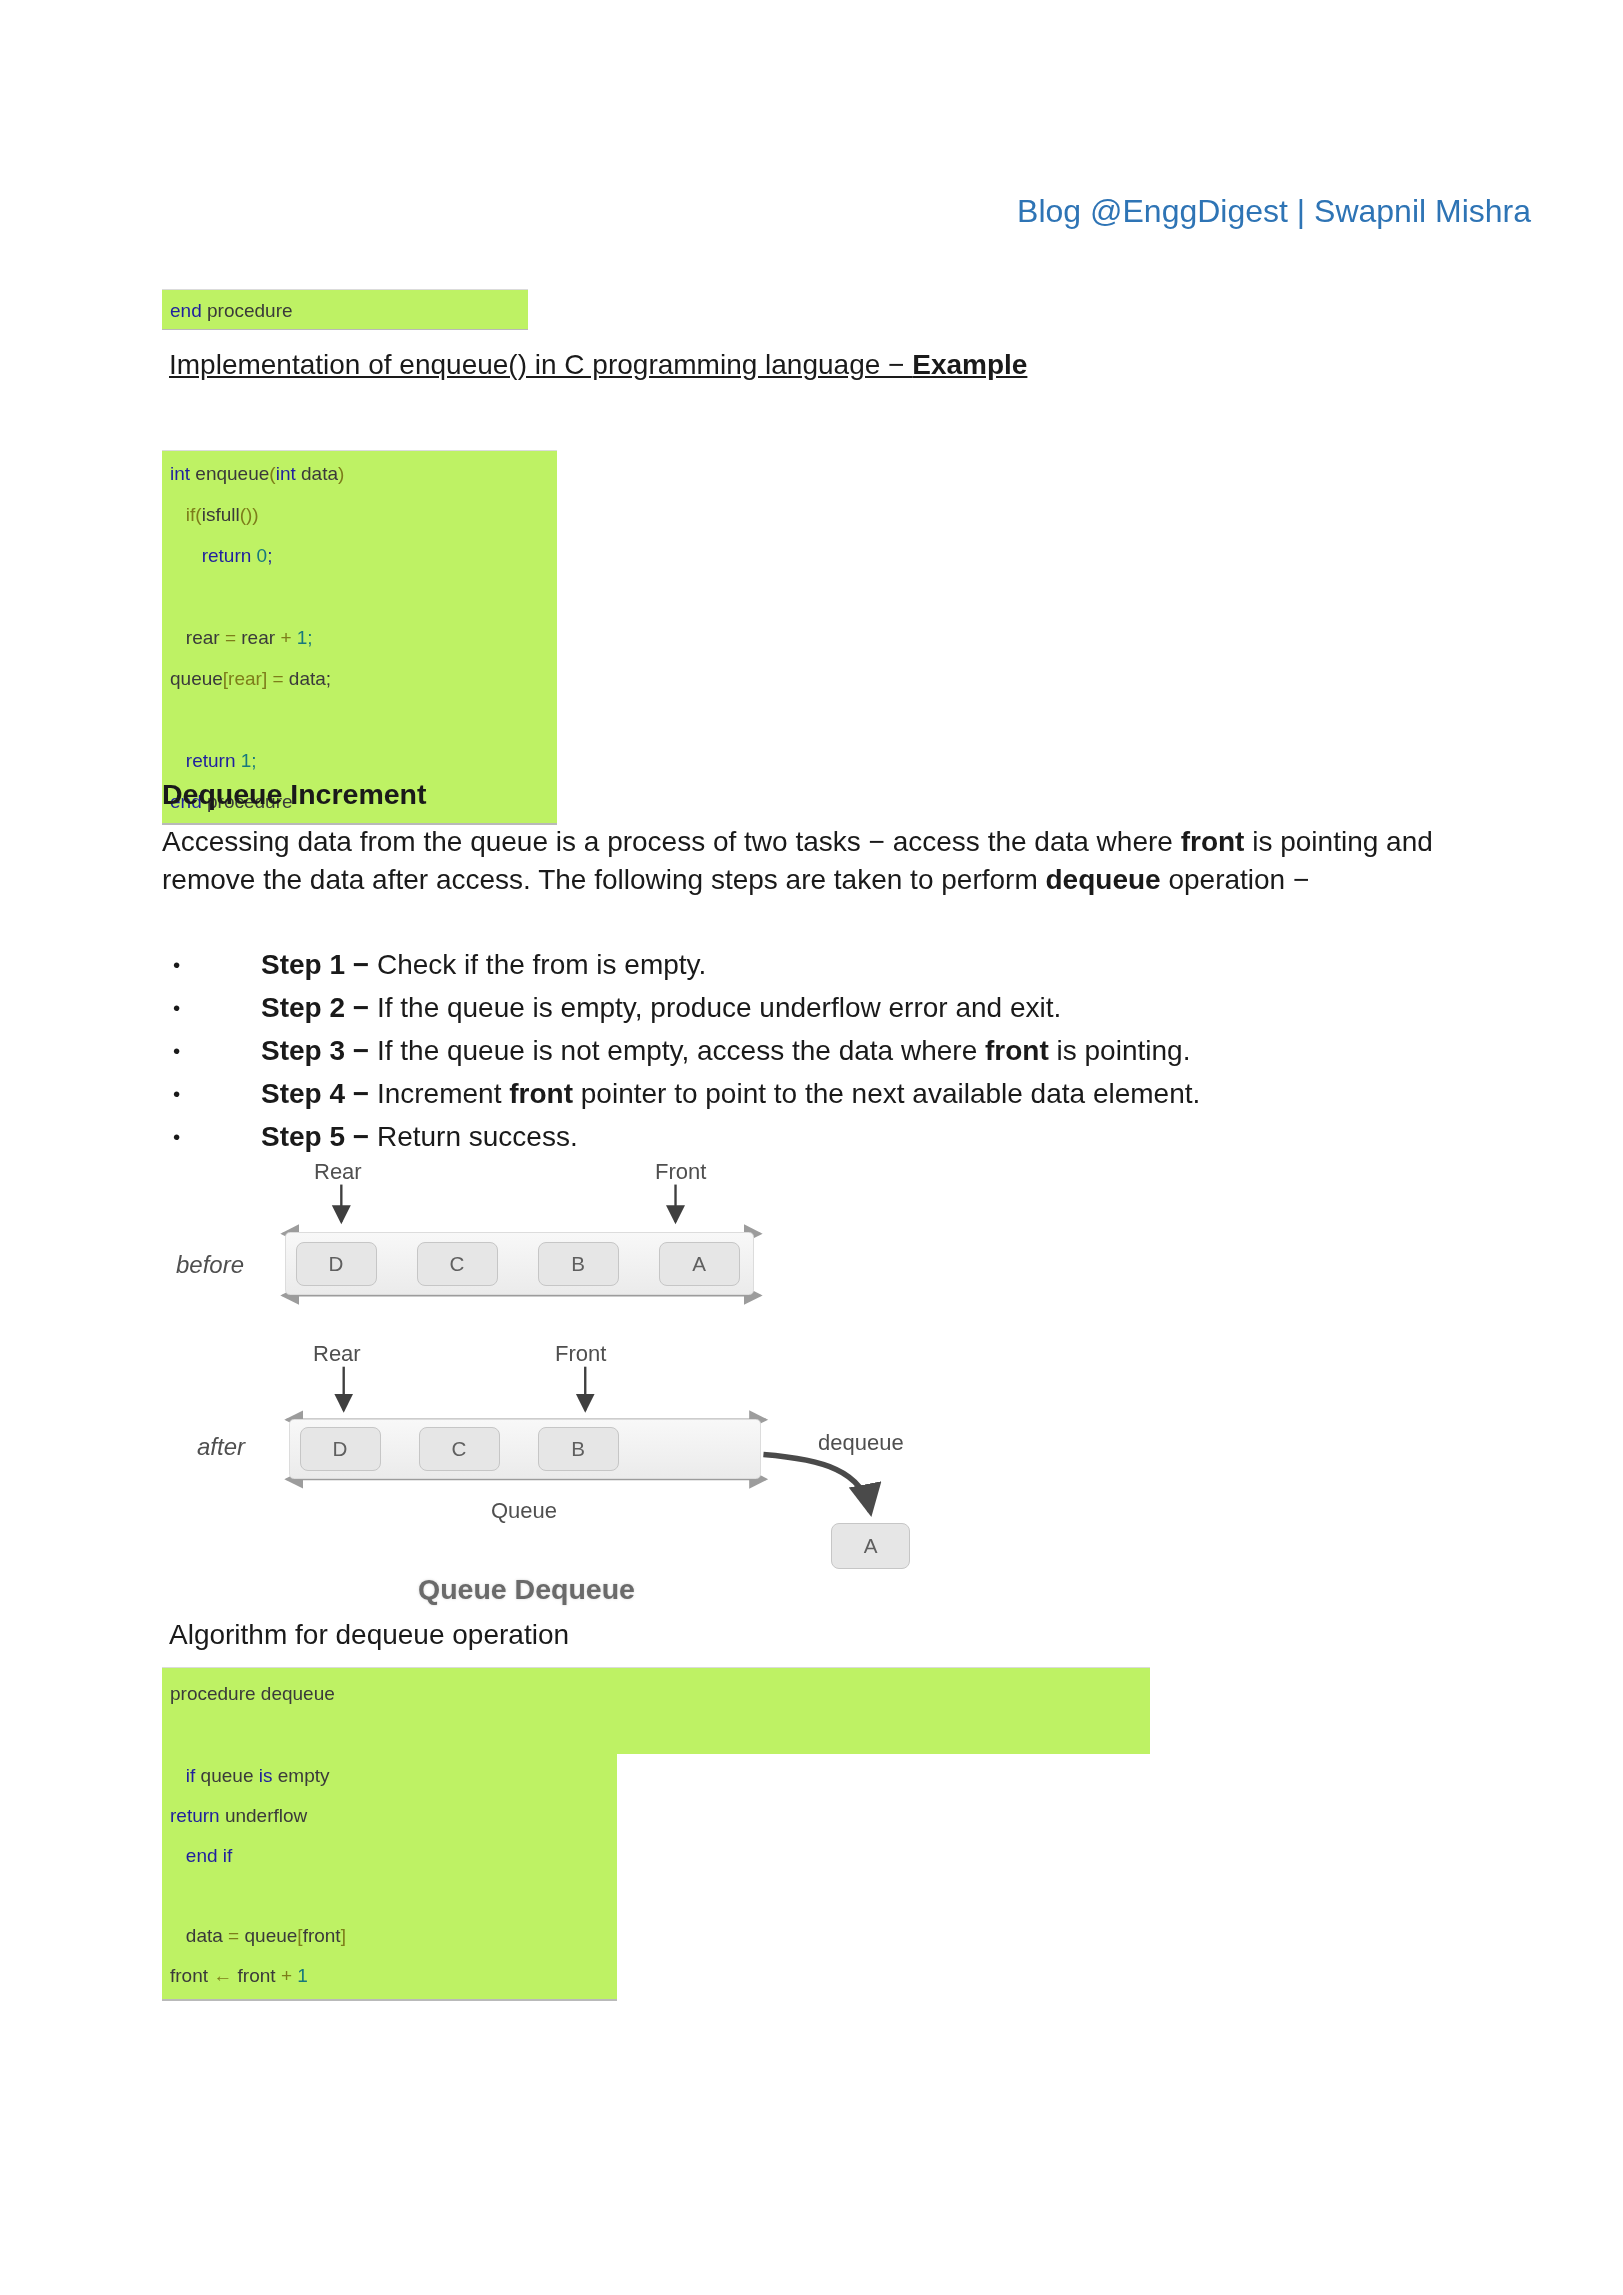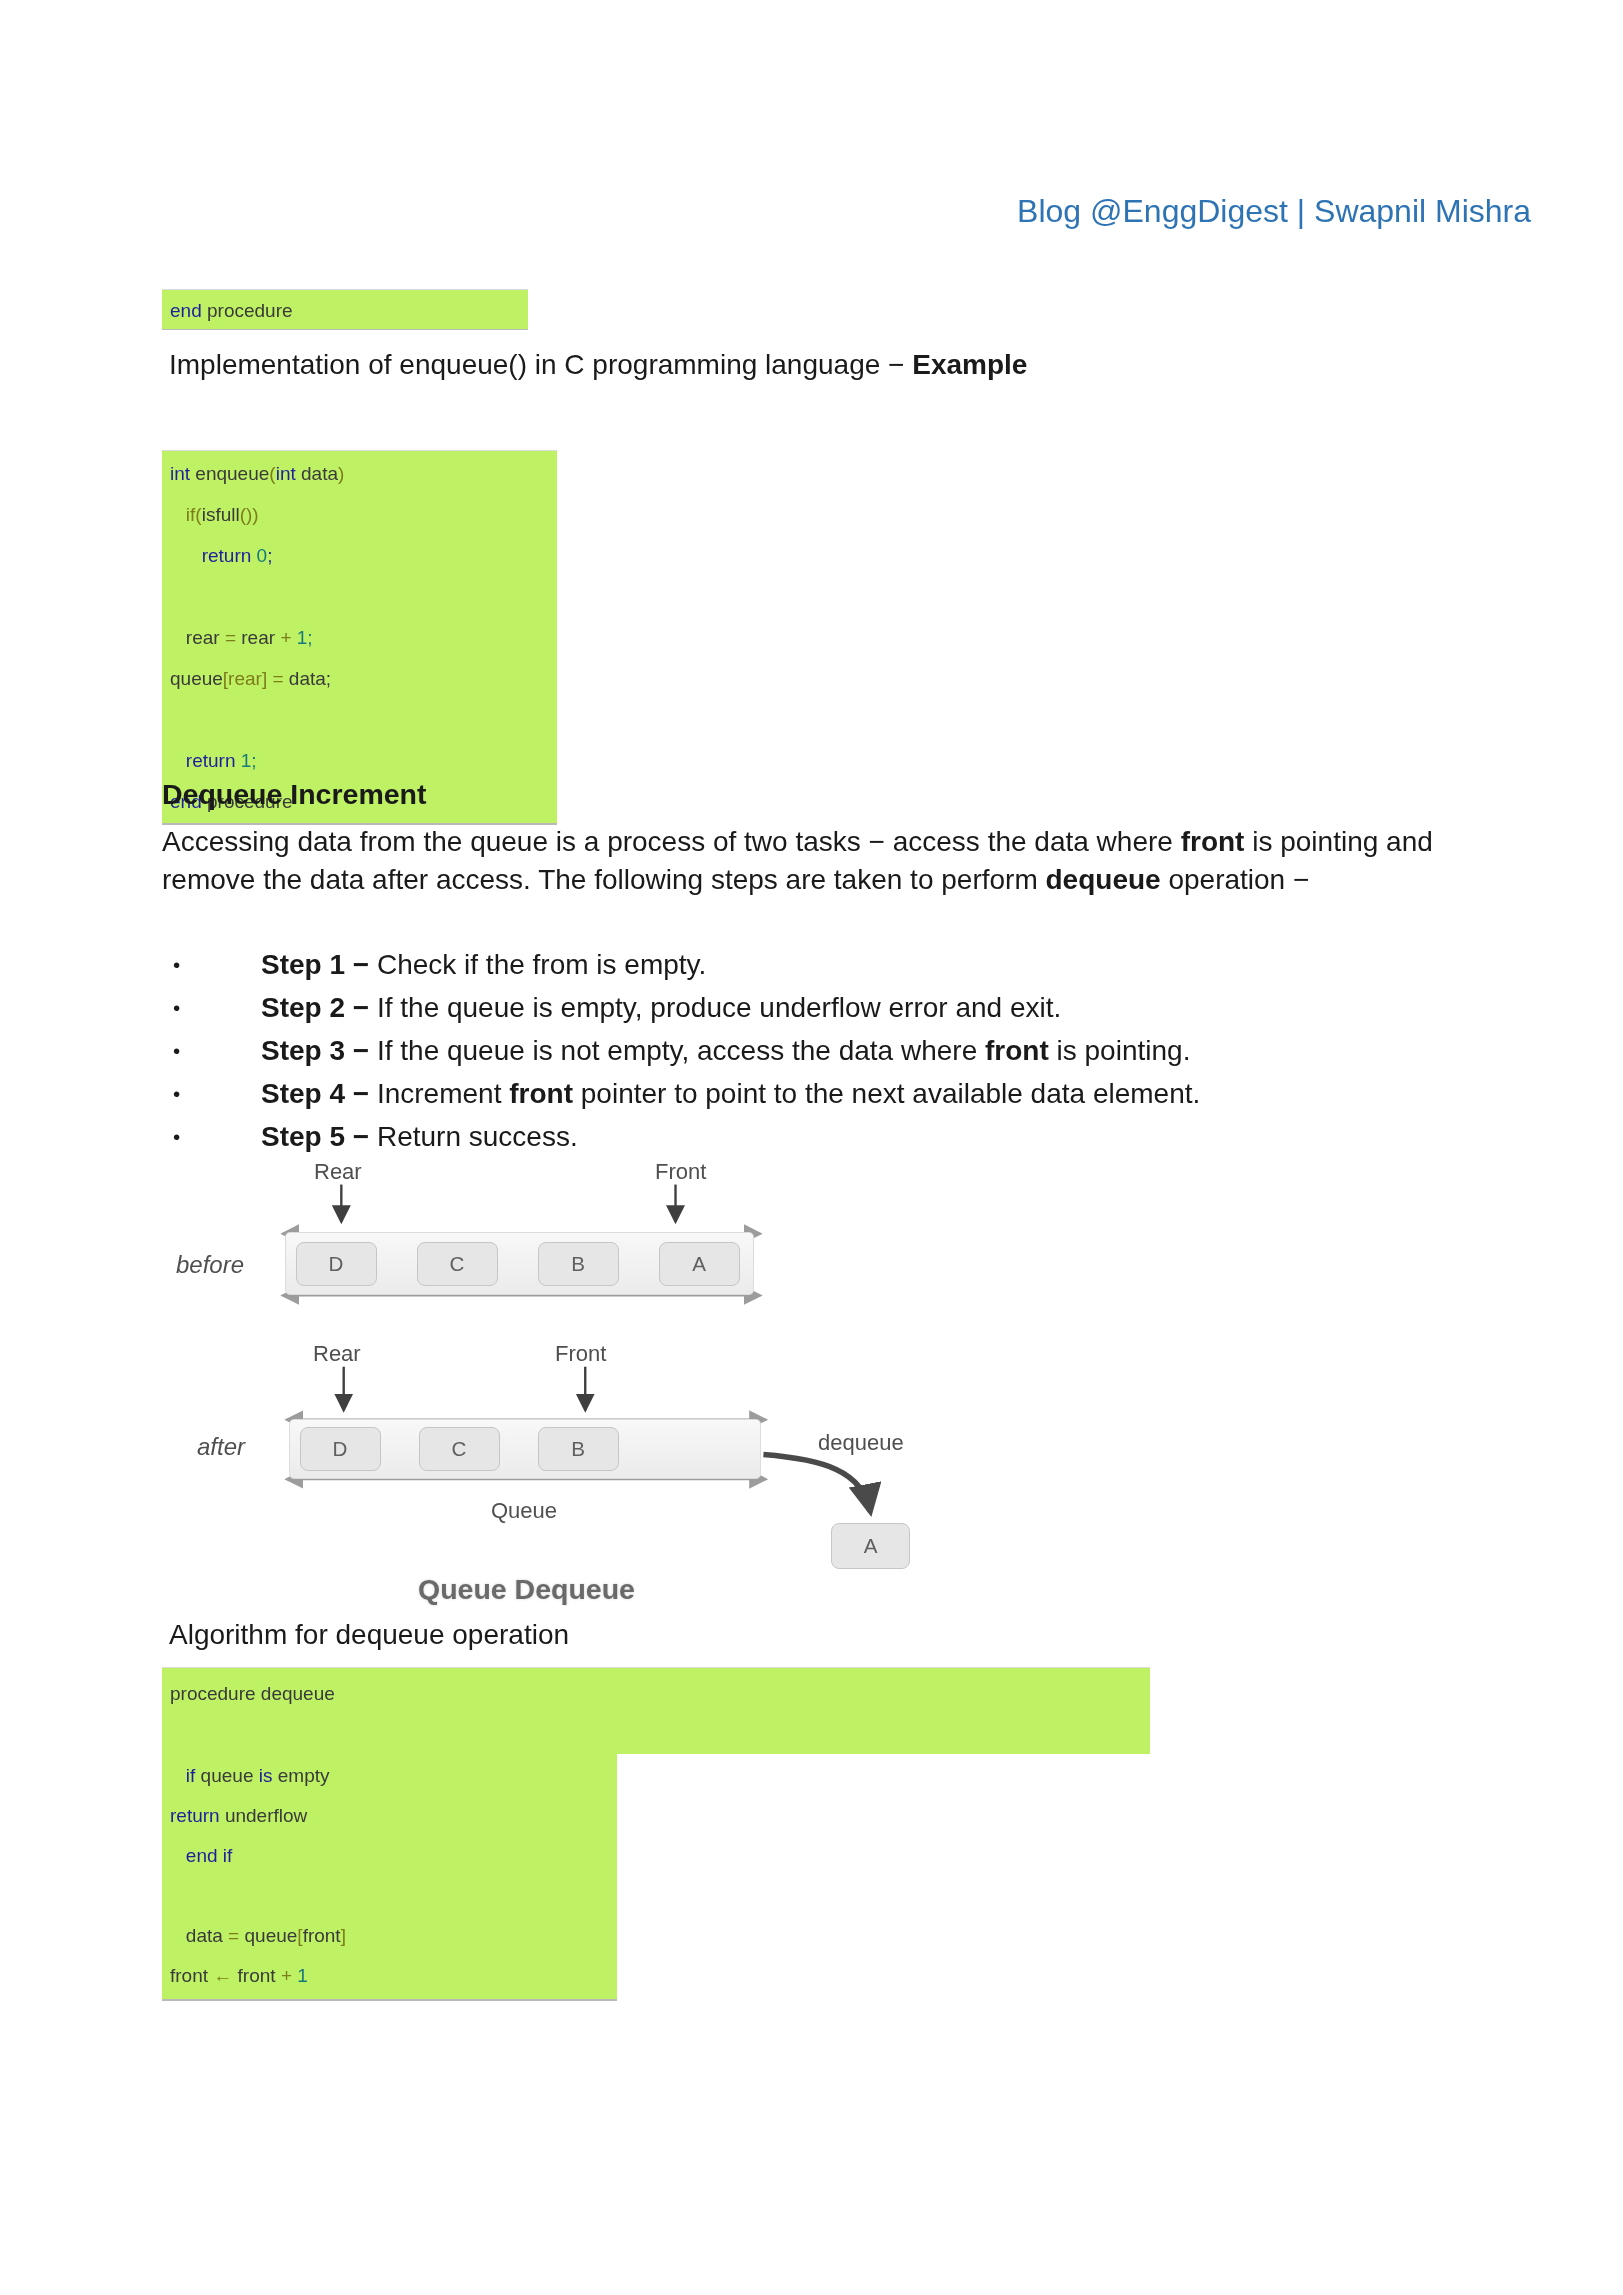--- a/index.html
+++ b/index.html
@@ -57,21 +57,21 @@
 </style>
 </head>
 <body>
 
 <div class="abs credit" style="top:193px;right:92px;">Blog @EnggDigest | Swapnil Mishra</div>
 
 <div class="abs codebox bordered" style="left:162px;top:289px;width:366px;height:41px;padding:0 0 0 8px;border-bottom-width:1.6px;">
     <div class="code-line"><span class="tok-k">end</span><span class="tok-p"> procedure</span></div>
   </div>
 
-<div class="abs doc-title" style="left:169px;top:349px;"><span>Implementation of enqueue() in C programming language − </span><b>Example</b></div>
+<div class="abs doc-title" style="left:169px;top:349px;text-decoration:underline;"><span>Implementation of enqueue() in C programming language − </span><b>Example</b></div>
 
 <div class="abs codebox bordered" style="left:162px;top:410px;width:395px;padding:1.6px 0 1.6px 8px;margin-top:40px;">
     <div class="code-line"><span class="tok-k">int</span><span class="tok-p"> enqueue</span><span class="tok-o">(</span><span class="tok-k">int</span><span class="tok-p"> data</span><span class="tok-o">)</span></div>
     <div class="code-line"><span class="tok-p">   </span><span class="tok-o">if(</span><span class="tok-p">isfull</span><span class="tok-o">())</span></div>
     <div class="code-line"><span class="tok-p">      </span><span class="tok-k">return</span><span class="tok-p"> </span><span class="tok-n">0</span><span class="tok-k">;</span></div>
     <div class="code-line">&nbsp;</div>
     <div class="code-line"><span class="tok-p">   rear </span><span class="tok-o">=</span><span class="tok-p"> rear </span><span class="tok-o">+</span><span class="tok-p"> </span><span class="tok-n">1</span><span class="tok-n">;</span></div>
     <div class="code-line"><span class="tok-p">queue</span><span class="tok-o">[rear]</span><span class="tok-p"> </span><span class="tok-o">=</span><span class="tok-p"> data</span><span class="tok-p">;</span></div>
     <div class="code-line">&nbsp;</div>
     <div class="code-line"><span class="tok-p">   </span><span class="tok-k">return</span><span class="tok-p"> </span><span class="tok-n">1</span><span class="tok-n">;</span></div>

